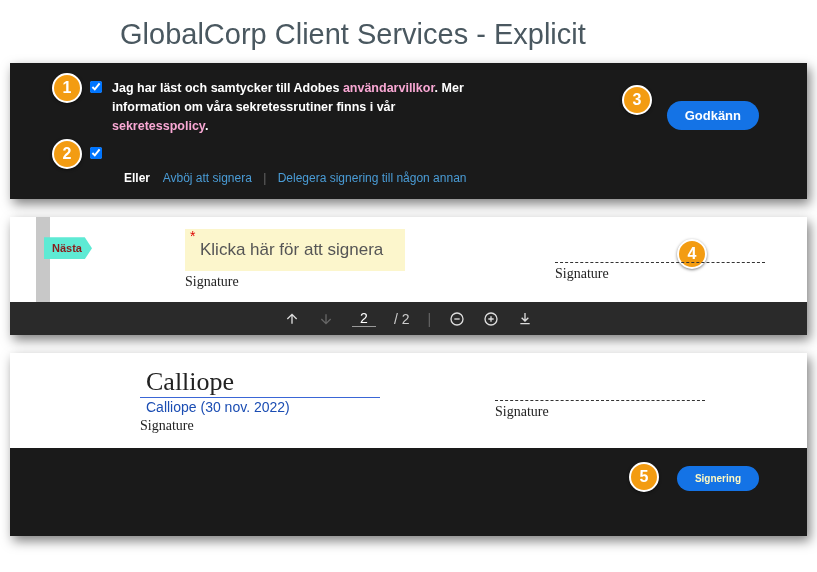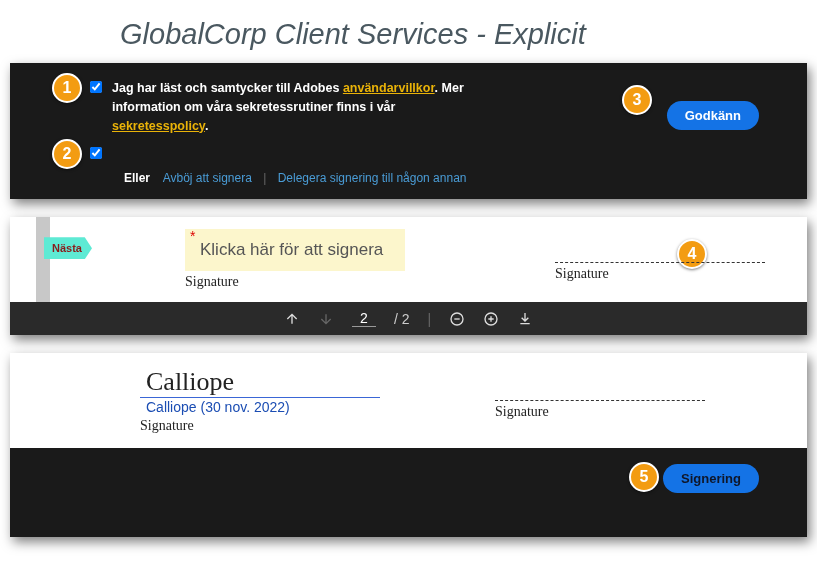--- a/index.html
+++ b/index.html
@@ -12,21 +12,20 @@
     .panel {
       filter: drop-shadow(3px 5px 6px rgba(0,0,0,0.5));
       margin-bottom: 18px;
     }
     
     .title-bar {
       padding: 8px 0 12px 110px;
       font-size: 29px;
       color: #4a5860;
       font-weight: 300;
-      font-style: italic;
     }
     
     .consent-bar {
       background: #1a1a1a;
       color: #fff;
       padding: 16px 24px 14px 80px;
       position: relative;
     }
     .consent-row {
       display: flex;
@@ -58,22 +57,21 @@
       margin-right: 10px;
       margin-top: 2px;
     }
     .consent-text {
       font-size: 12.5px;
       line-height: 1.5;
       max-width: 380px;
       font-weight: bold;
     }
     .link {
-      color: #eab308;
-      text-decoration: underline;
+      color: #f9a8d4;
       cursor: pointer;
     }
     .accept-btn {
       position: absolute;
       right: 48px;
       top: 38px;
       background: #1473e6;
       color: #fff;
       border: none;
       border-radius: 16px;
@@ -220,25 +218,25 @@
       min-height: 60px;
     }
     .signing-text {
       font-size: 10.5px;
       max-width: 420px;
       line-height: 1.5;
       font-weight: bold;
     }
     .signing-btn {
       background: #1473e6;
-      color: #0f172a;
+      color: #fef9c3;
       border: none;
       border-radius: 16px;
       padding: 7px 18px;
-      font-size: 13px;
+      font-size: 10px;
       font-weight: bold;
       cursor: pointer;
       margin-left: auto;
     }
     .badge-5 { position: absolute; right: 148px; top: 14px; }
     .bottom-black {
       background: #1a1a1a;
       height: 28px;
     }
   </style>

